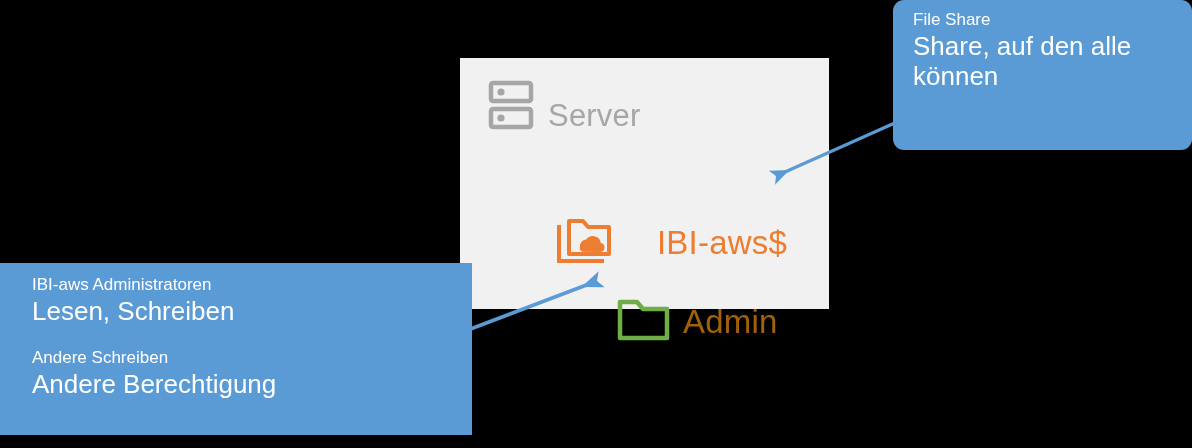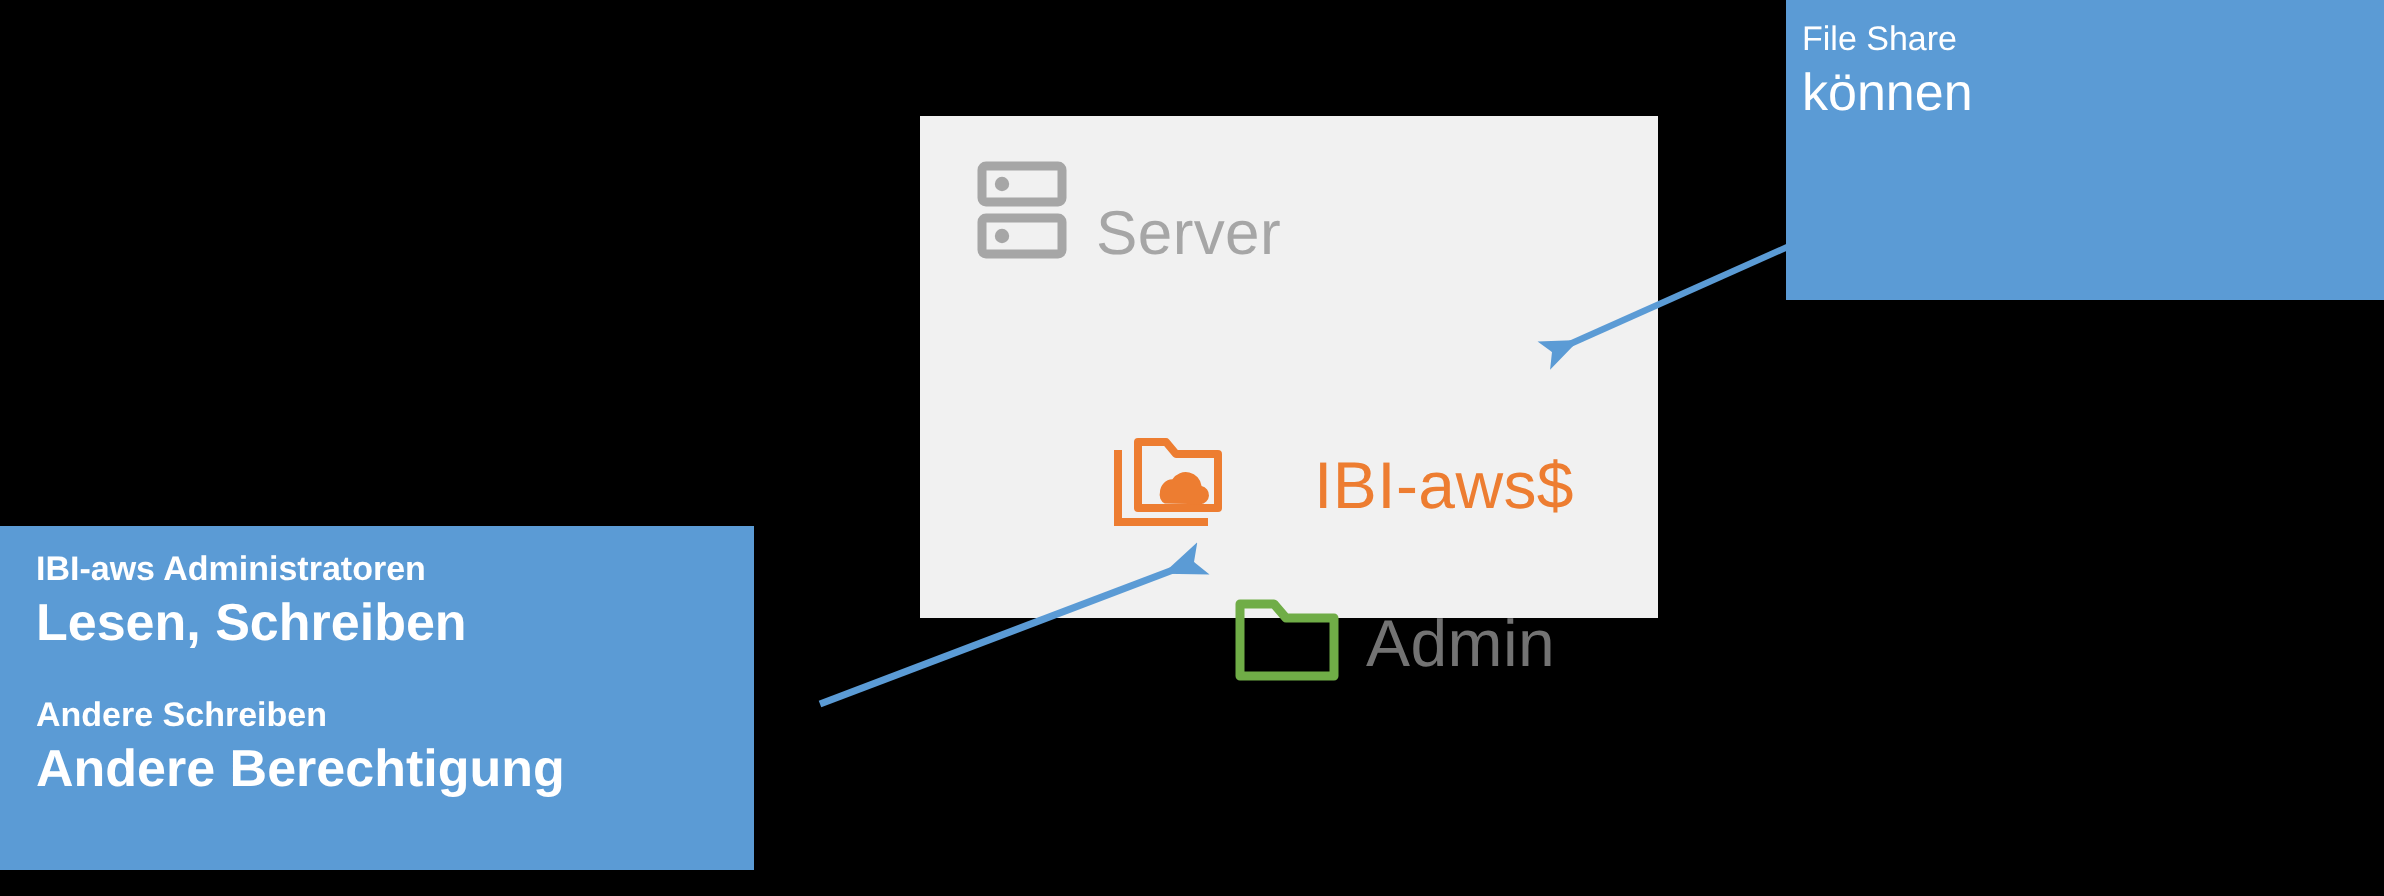--- a/index.html
+++ b/index.html
@@ -50,43 +50,43 @@
   }
   .row-aws  { left: 95px; top: 156px; gap: 40px; }
   .row-admin{ left: 155px; top: 237px; }
 
   .folder-label {
     font-size: 33px;
     line-height: 1;
     letter-spacing: 0.2px;
   }
   .label-aws   { color: #ED7D31; }
-  .label-admin { color: #737373; }
+  .label-admin { color: #a16207; }
 
   
   .callout {
     position: absolute;
     background: #5B9BD5;
     box-sizing: border-box;
     color: #FFFFFF;
   }
   .callout-right {
     left: 893px;
     top: 0px;
     width: 299px;
     height: 150px;
-    padding: 10px 14px 10px 8px;
+    padding: 10px 14px 10px 20px;
+    border-radius: 11px;
   }
   .callout-left {
     left: 0px;
     top: 263px;
-    width: 377px;
+    width: 472px;
     height: 172px;
-    padding: 12px 14px 12px 18px;
-    font-weight: bold;
+    padding: 12px 14px 12px 32px;
   }
   .callout .small {
     font-size: 17px;
     line-height: 1.22;
     white-space: nowrap;
   }
   .callout .big {
     font-size: 26px;
     line-height: 1.17;
   }
@@ -152,20 +152,21 @@
       <marker id="ah" markerWidth="6" markerHeight="6" refX="4.6" refY="3" orient="auto" markerUnits="strokeWidth">
         <path d="M0,3 L6,0.6 L4.6,3 L6,5.4 Z" fill="#5B9BD5"></path>
       </marker>
     </defs>
     <line x1="897" y1="122" x2="776" y2="176" stroke="#5B9BD5" stroke-width="3.2" marker-end="url(#ah)"></line>
     <line x1="410" y1="352" x2="597" y2="281" stroke="#5B9BD5" stroke-width="3.6" marker-end="url(#ah)"></line>
   </svg>
 
   <div class="callout callout-right">
     <div class="small">File Share</div>
+    <div class="big">Share, auf den alle</div>
     <div class="big">können</div>
   </div>
 
   <div class="callout callout-left">
     <div class="small">IBI-aws Administratoren</div>
     <div class="big">Lesen, Schreiben</div>
     <div class="spacer-gap"></div>
     <div class="small">Andere Schreiben</div>
     <div class="big">Andere Berechtigung</div>
   </div>

